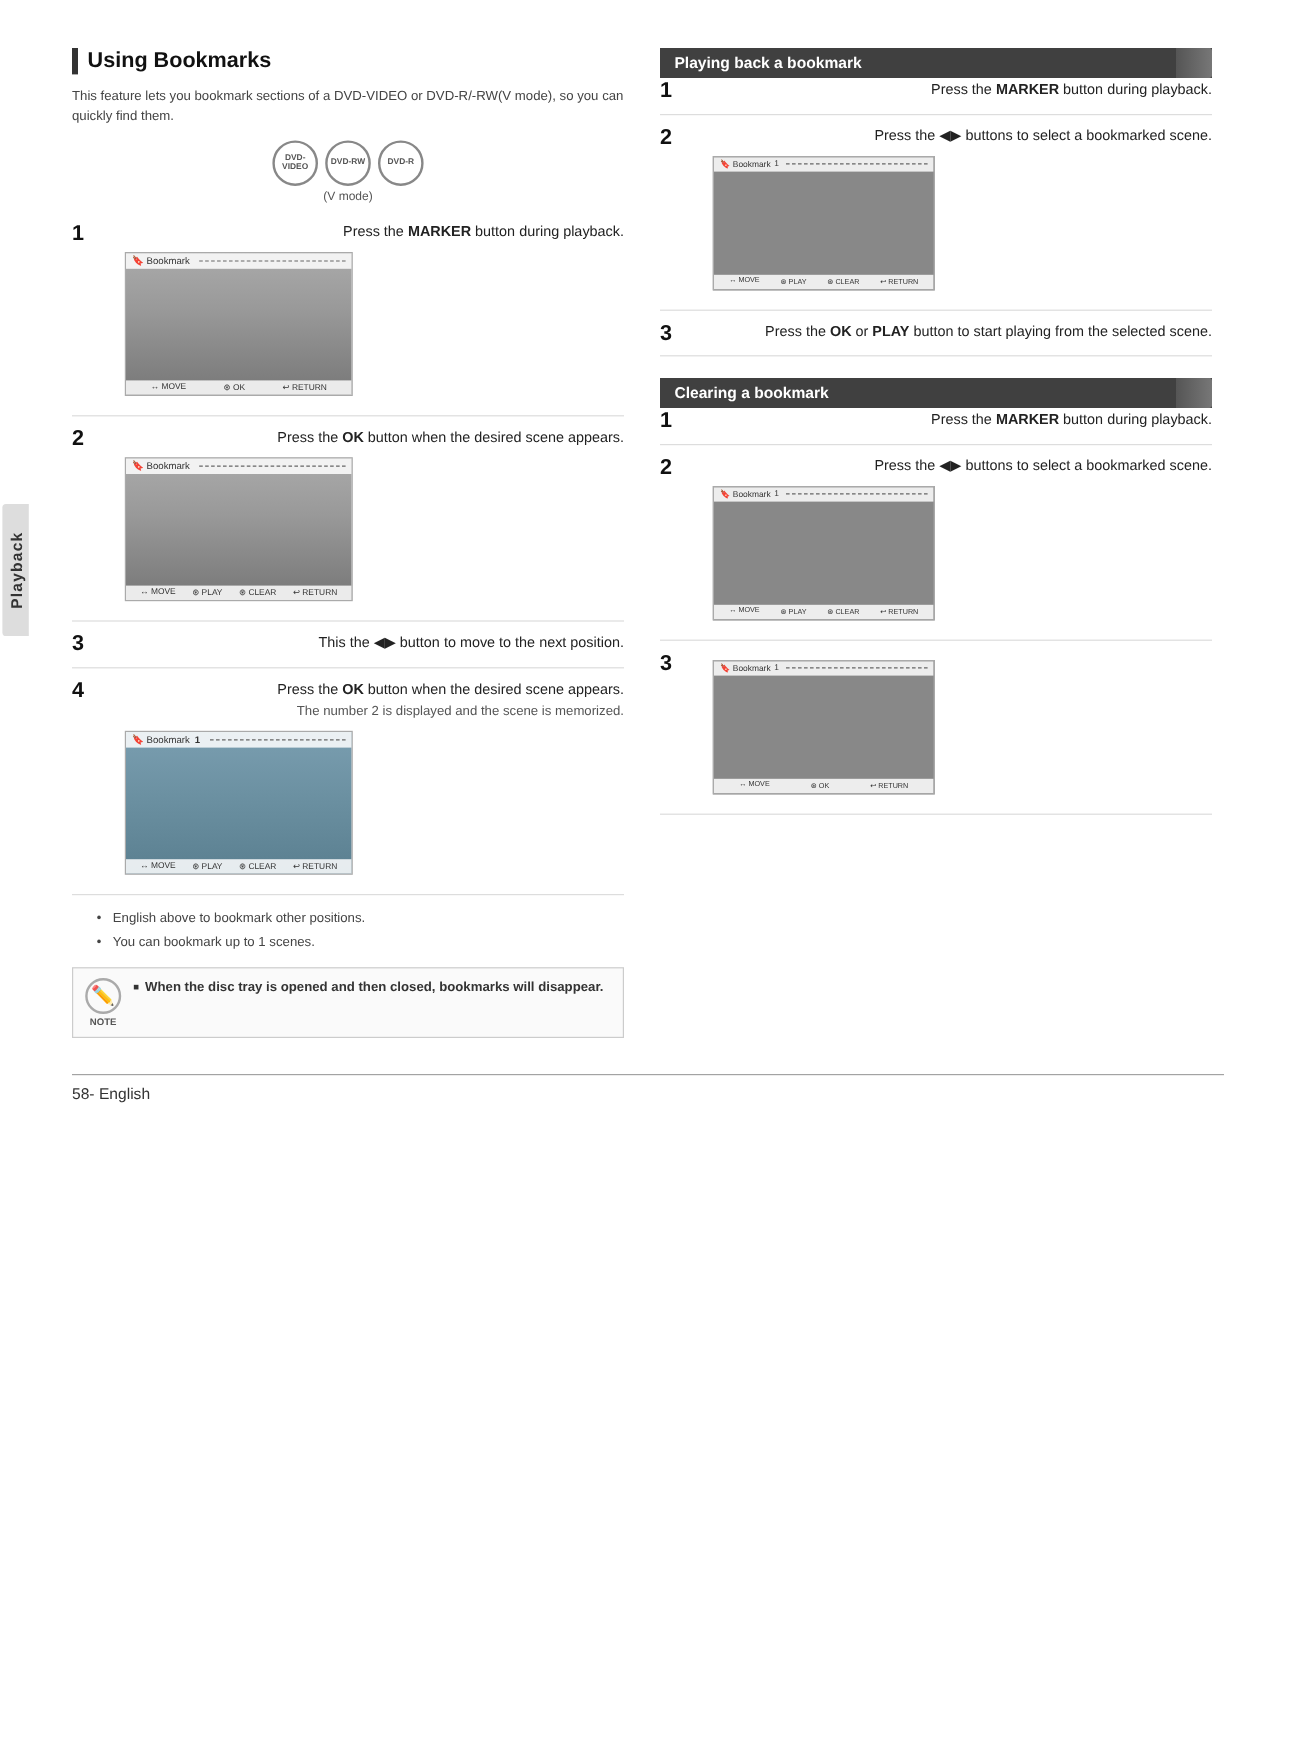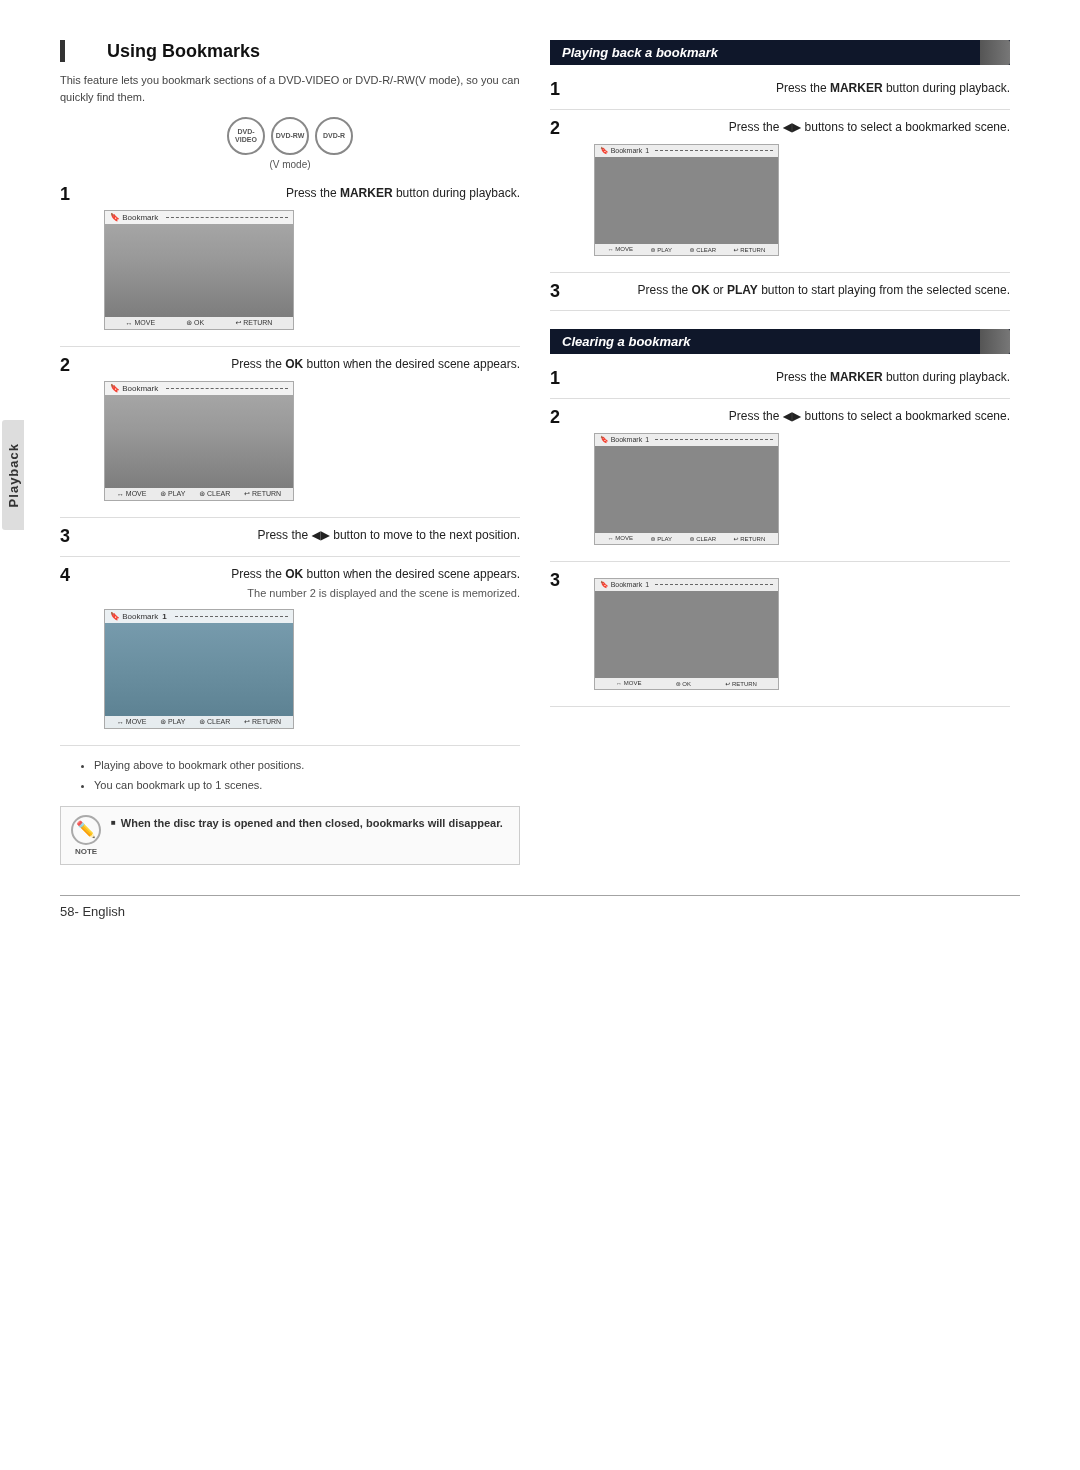--- a/index.html
+++ b/index.html
@@ -47,23 +47,21 @@
     }
 
     .right-column {
       flex: 1;
       max-width: 460px;
     }
 
     
     .section-title {
       display: flex;
-      align-items: center;
       margin-bottom: 10px;
-      gap: 34px;
     }
     .section-title-bar {
       width: 5px;
       height: 22px;
       background: #333;
       margin-right: 8px;
       flex-shrink: 0;
     }
     .section-title h2 {
       font-size: 18px;
@@ -247,28 +245,27 @@
       font-weight: bold;
     }
     .note-bullet::before {
       content: '■';
       font-size: 8px;
       margin-top: 2px;
     }
 
     
     .section-header-dark {
-      background: #0f172a;
+      background: #404040;
       color: #fff;
       font-size: 13px;
       font-weight: bold;
       padding: 5px 12px;
-      margin-bottom: 14px;
+      margin-bottom: 0;
       position: relative;
-      font-style: italic;
     }
     .section-header-dark::after {
       content: '';
       position: absolute;
       right: 0;
       top: 0;
       bottom: 0;
       width: 30px;
       background: linear-gradient(90deg, #555, #777);
       border-radius: 0 2px 2px 0;
@@ -391,21 +388,21 @@
               <span>⊛ CLEAR</span>
               <span>↩ RETURN</span>
             </div>
           </div>
         </div>
       </div>
 
       <div class="step">
         <div class="step-number">3</div>
         <div class="step-content">
-          <p>Press the ◀▶ button to move to the next position.</p>
+          <p>This the ◀▶ button to move to the next position.</p>
         </div>
       </div>
 
       <div class="step">
         <div class="step-number">4</div>
         <div class="step-content">
           <p>Press the <strong>OK</strong> button when the desired scene appears.</p>
           <p class="sub-text">The number 2 is displayed and the scene is memorized.</p>
           <div class="screenshot-box scene-butterfly">
             <div class="bookmark-bar">
@@ -417,21 +414,21 @@
               <span>↔ MOVE</span>
               <span>⊛ PLAY</span>
               <span>⊛ CLEAR</span>
               <span>↩ RETURN</span>
             </div>
           </div>
         </div>
       </div>
 
       <ul class="bullet-list">
-        <li>Playing above to bookmark other positions.</li>
+        <li>English above to bookmark other positions.</li>
         <li>You can bookmark up to 1 scenes.</li>
       </ul>
 
       <div class="note-box">
         <div class="note-icon-wrap">
           <div class="note-icon">✏️</div>
           <span class="note-label">NOTE</span>
         </div>
         <div class="note-text">
           <div class="note-bullet">

